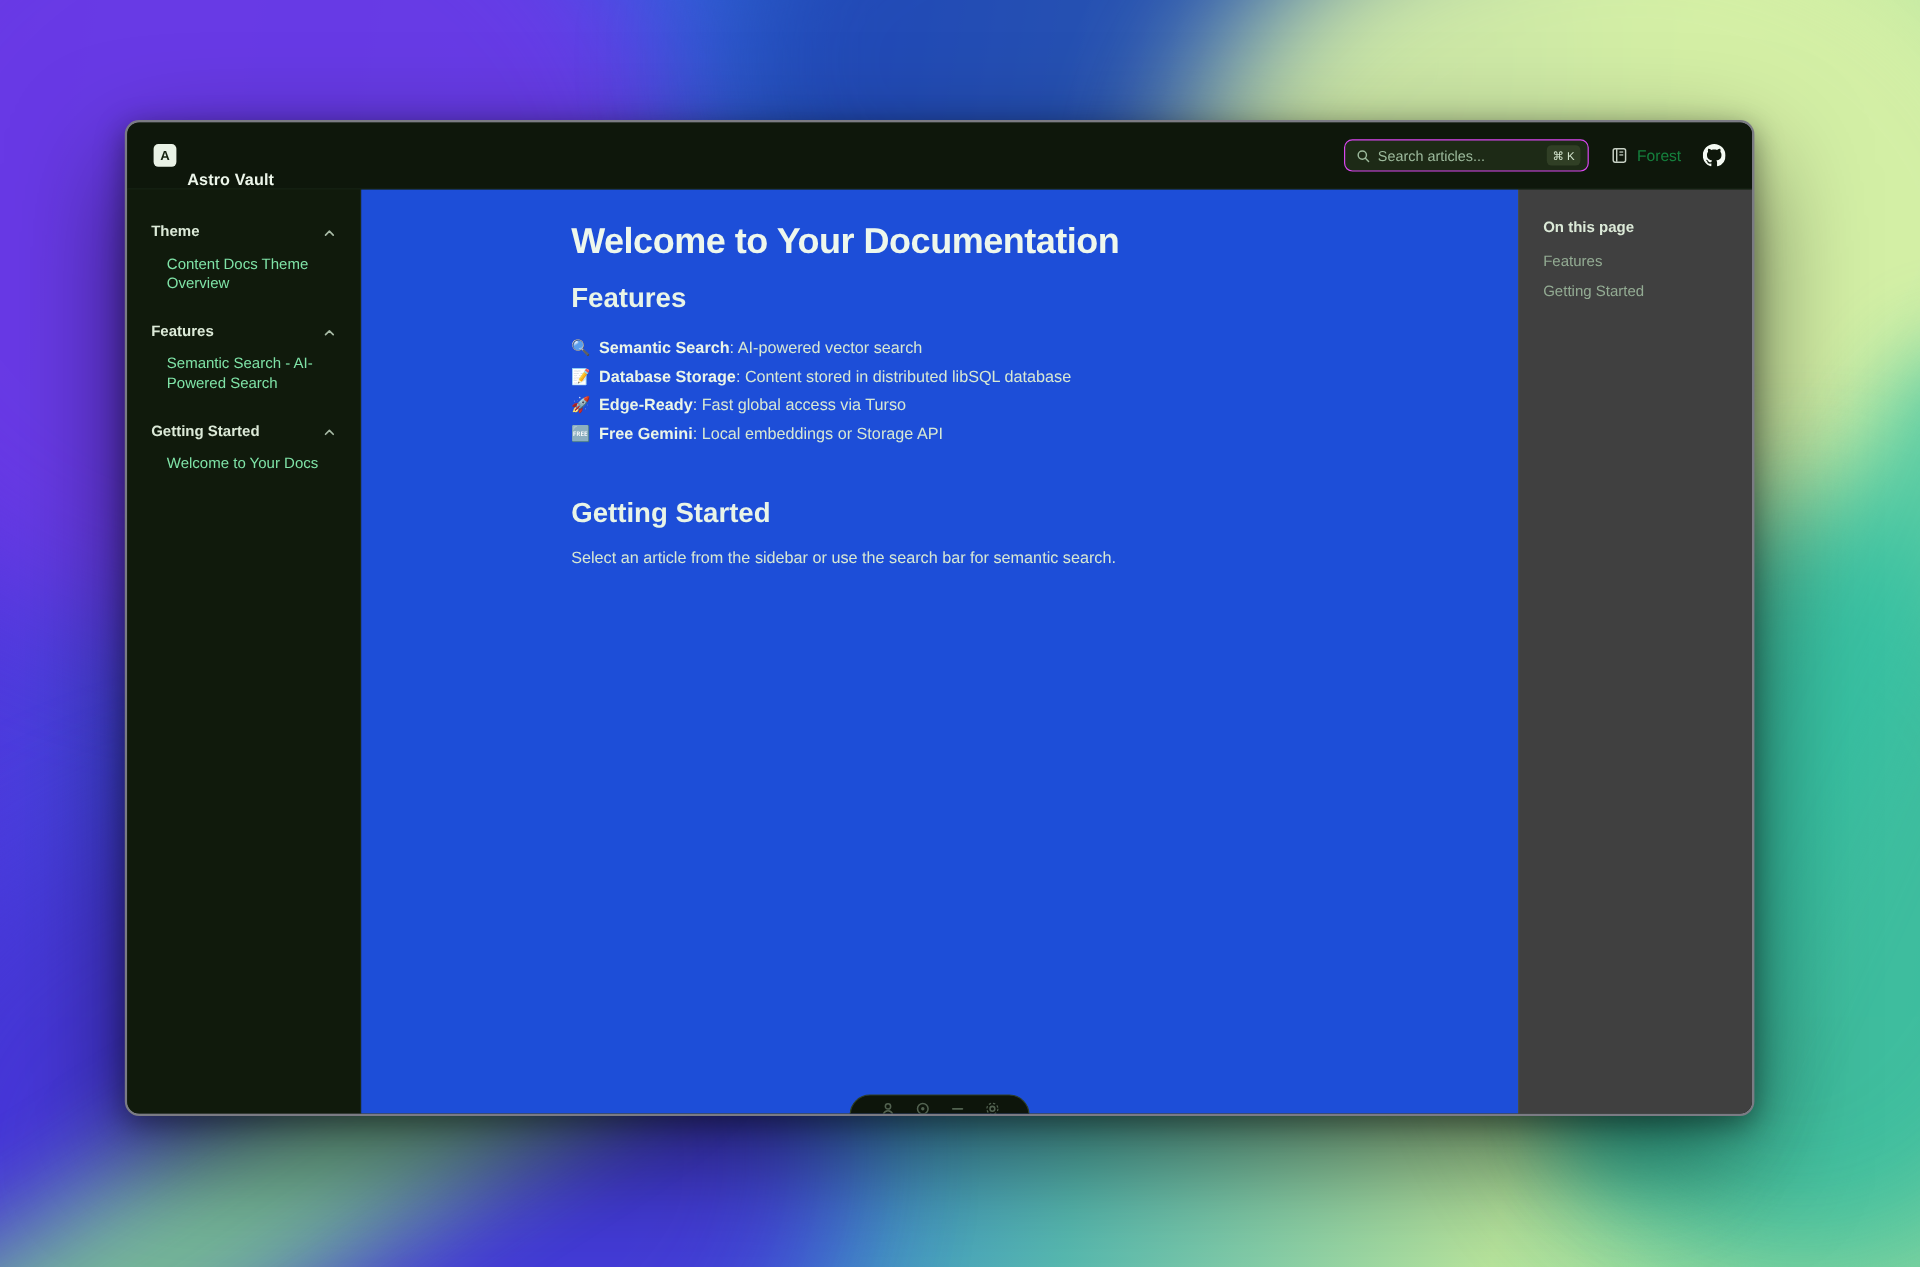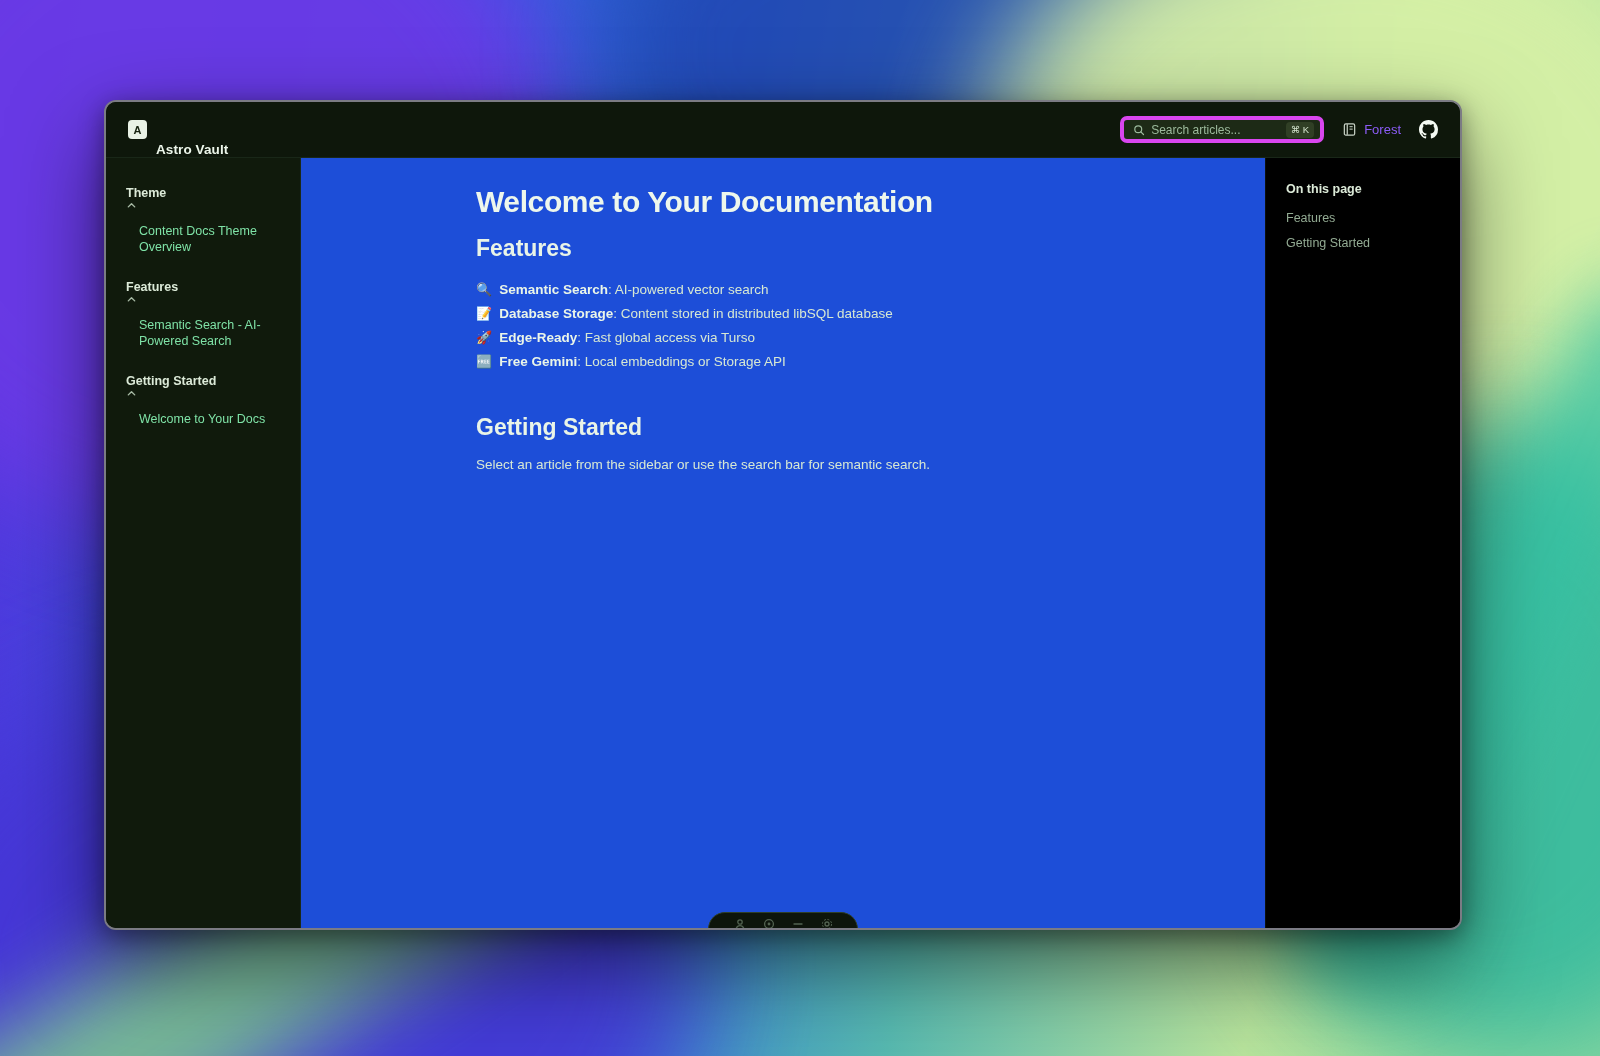--- a/index.html
+++ b/index.html
@@ -31,54 +31,54 @@
   }
 
   
   .topbar { flex:0 0 52px; display:flex; align-items:center; padding:0 22px;
     background:#0e170b; border-bottom:1px solid rgba(170,225,180,.08); }
   .brand { display:flex; align-items:center; gap:9px; }
   .logo { width:19px; height:19px; border-radius:4px; background:#e9f2e6; color:#16220f;
     font-weight:700; font-size:11px; display:flex; align-items:center; justify-content:center; }
   .brand-title { color:#ecf6ea; font-size:13.5px; font-weight:700; letter-spacing:.1px;margin-top:40px; }
   .header-right { margin-left:auto; display:flex; align-items:center; gap:18px; }
-  .searchbar { width:204px; height:27px; background:#1d2a16; border:4px solid #d946ef;
+  .searchbar { width:204px; height:27px; background:#1d2a16; border:1px solid #d946ef;
     border-radius:7px; display:flex; align-items:center; padding:0 6px 0 9px; gap:6px; }
   .search-icon { flex:0 0 auto; display:flex; }
   .search-input { flex:1; min-width:0; background:transparent; border:none; outline:none;
     color:#cfe3cc; font-size:12px; font-family:inherit; }
   .search-input::placeholder { color:#9cba9c; }
   .kbd { background:#303f25; border-radius:4px; color:#d3e4cd; font-size:9.5px; padding:2.5px 5px; white-space:nowrap; }
   .theme-btn { display:flex; align-items:flex-start; gap:7px; background:none; border:none;
-    color:#8b5cf6; font-size:13px; font-family:inherit; cursor:pointer; }
+    color:#15803d; font-size:13px; font-family:inherit; cursor:pointer; }
   .gh-link { display:flex; align-items:center; cursor:pointer; }
 
   
   .body-row { flex:1; display:flex; min-height:0; position:relative; }
 
   .sidebar { flex:0 0 195px; background:#101a0c; border-right:1px solid rgba(170,225,180,.08);
     padding:28px 20px; }
   .nav-section { margin-bottom:25px; }
-  .nav-head { display:flex; align-items:flex-start; justify-content:space-between;
-    color:#dcead8; font-size:12.5px; font-weight:700; cursor:pointer;flex-direction:column; }
+  .nav-head { display:flex; align-items:flex-end; justify-content:space-between;
+    color:#dcead8; font-size:12.5px; font-weight:700; cursor:pointer; }
   .chev { display:flex; opacity:.85; }
   .nav-item { display:block; margin-top:12px; padding-left:13px; color:#7fe3a7;
     font-size:12.5px; line-height:1.28; text-decoration:none; cursor:pointer; }
 
   .main { flex:1; background:#1d4ed8; padding:27px 60px 0 175px; min-width:0; }
   .page-title { color:#eef7ec; font-size:30px; font-weight:700; letter-spacing:-.4px; margin-bottom:16px; }
   .lead { color:#5fdb99; font-size:15px; margin-bottom:27px; }
   .section-heading { color:#e9f4e7; font-size:23px; font-weight:700; margin-bottom:16px; }
   .features { list-style:none; margin-bottom:40px; }
   .features li { color:#d7e8d3; font-size:13.5px; line-height:24px; }
   .features .emoji { margin-right:7px; font-size:13px; }
   .features strong { color:#eaf5e8; font-weight:700; }
   .gs-text { color:#d7e8d3; font-size:13.5px; }
 
-  .toc { flex:0 0 195px; background:#000000; border-left:1px solid rgba(170,225,180,.07);
+  .toc { flex:0 0 195px; background:#404040; border-left:1px solid rgba(170,225,180,.07);
     padding:24px 20px; }
   .toc-title { color:#dcead8; font-size:12.5px; font-weight:700; margin-bottom:15px; }
   .toc-link { display:block; color:#93ab93; font-size:12.5px; margin-bottom:11px;
     text-decoration:none; cursor:pointer; }
 
   
   .dev-toolbar { position:absolute; left:50%; bottom:-18px; transform:translateX(-50%);
     width:150px; height:34px; background:#0d150b; border:1px solid #2e3e26;
     border-radius:17px; display:flex; align-items:flex-start; justify-content:center;
     gap:17px; padding-top:5px; cursor:pointer; }

